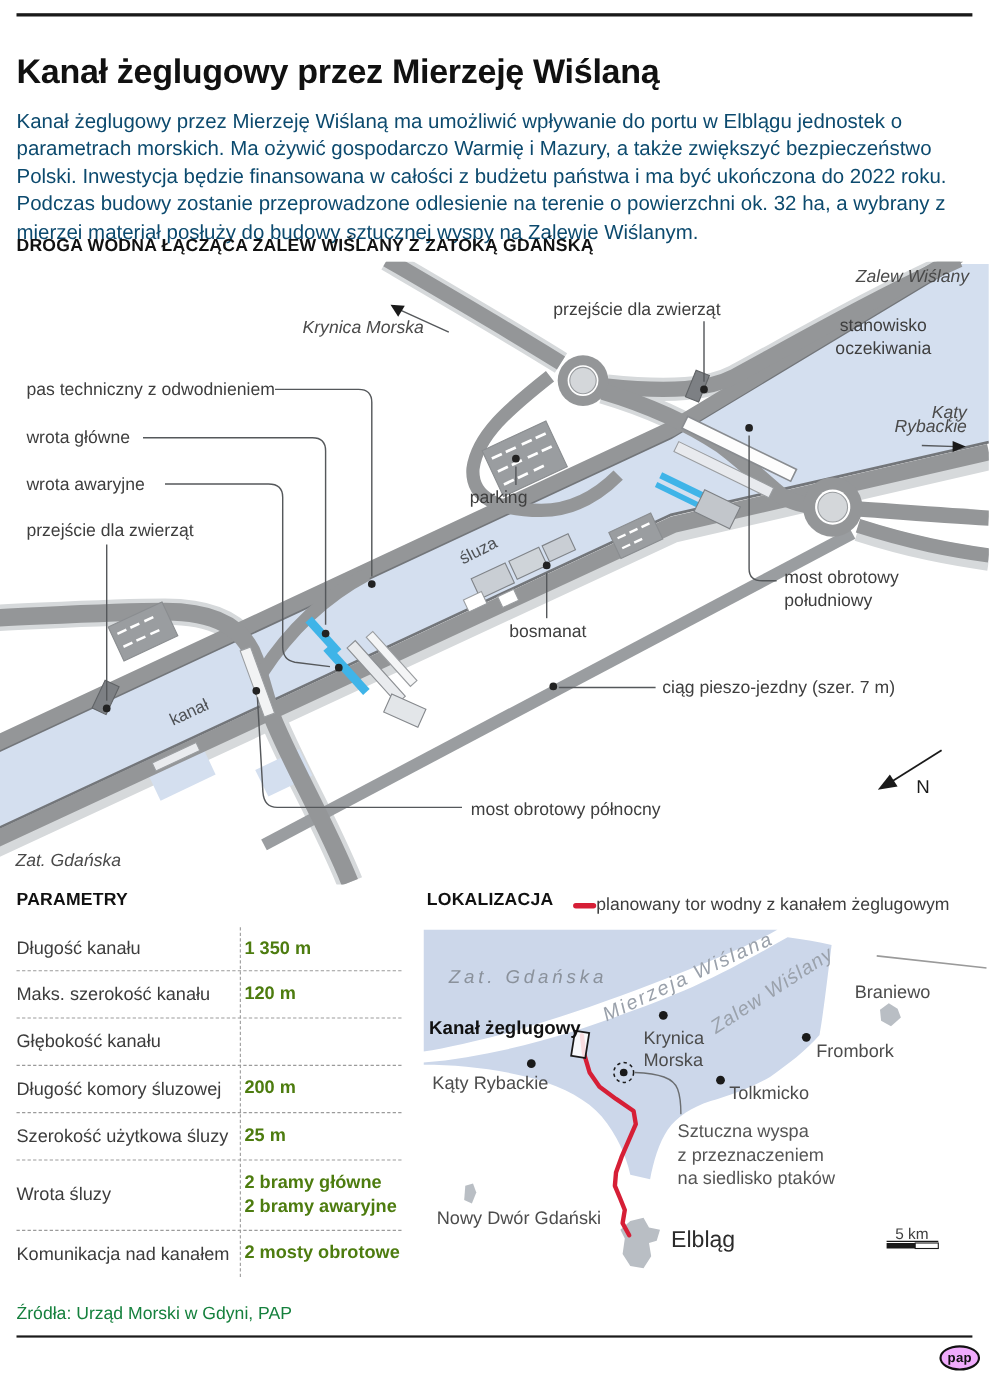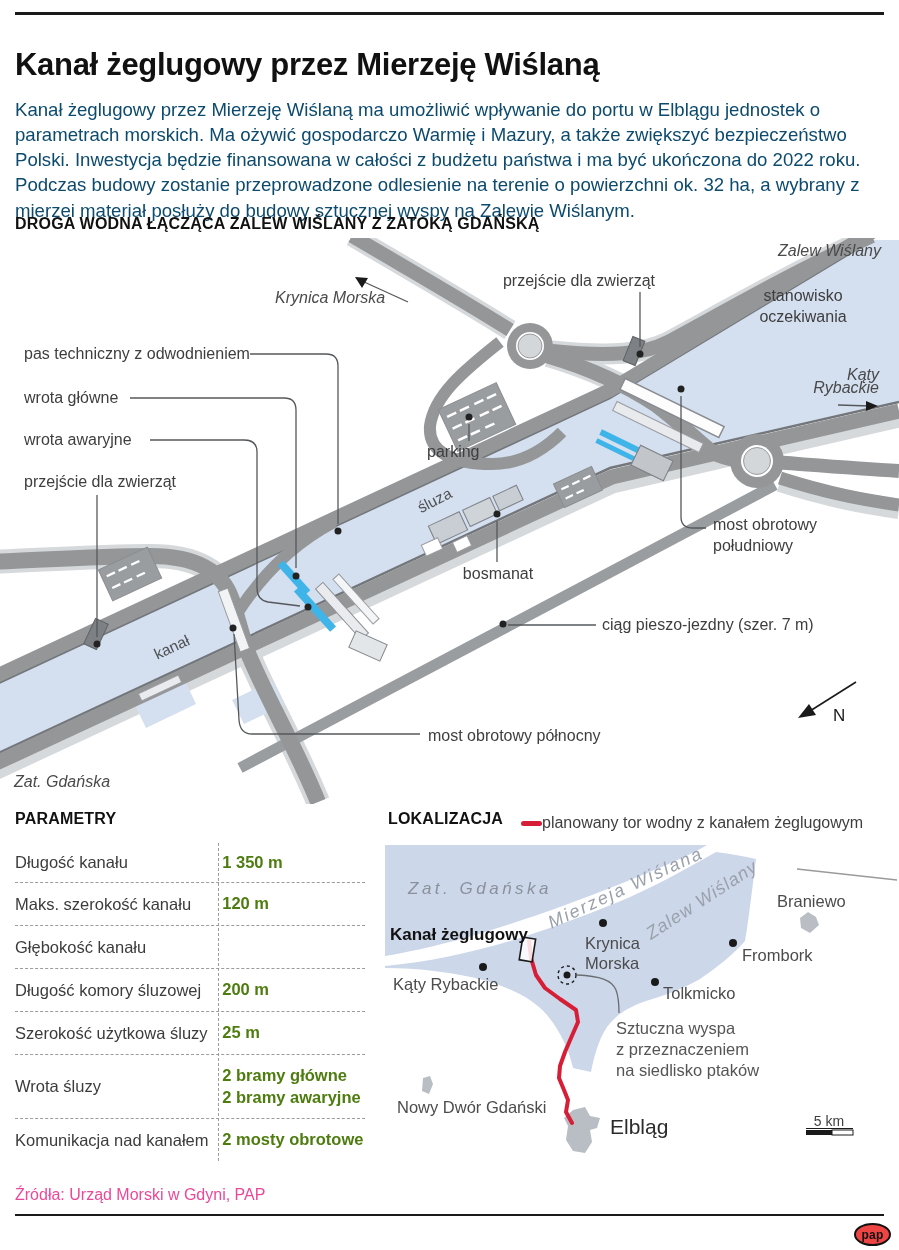--- a/index.html
+++ b/index.html
@@ -25,23 +25,23 @@
   .prow{position:relative;display:flex;border-bottom:1px dashed #9b9b9b;}
   .prow:last-child{border-bottom:none;}
   .plabel{width:203px;font-size:16.5px;color:#3c3c3c;display:flex;align-items:center;}
   .pvalue{width:147px;padding-left:10px;font-size:16.5px;font-weight:bold;color:#4d7c0f;
           display:flex;flex-direction:column;justify-content:center;line-height:1.28;}
   #vdash{position:absolute;left:203px;top:0;height:100%;border-left:1px dashed #9b9b9b;}
   
   #legend{position:absolute;left:521px;top:814px;display:flex;align-items:center;}
   #legend-swatch{width:21px;height:5px;border-radius:3px;background:#d61f36;}
   #legend-label{margin-left:0;font-size:16px;color:#3e3e3e;}
-  #source-note{position:absolute;left:15px;top:1186px;font-size:16px;color:#ec4899;}
+  #source-note{position:absolute;left:15px;top:1186px;font-size:16px;color:#15803d;}
   #pap-logo{position:absolute;left:854px;top:1223px;width:33px;height:19px;border:2.5px solid #111;
-            border-radius:50%;display:flex;align-items:center;justify-content:center;background:#ef4444;}
+            border-radius:50%;display:flex;align-items:center;justify-content:center;background:#f0abfc;}
   #pap-logo span{font-size:12px;font-weight:bold;color:#111;letter-spacing:0.3px;transform:translateY(-0.5px);}
 </style>
 </head>
 <body>
 
 <div id="page">
 
   <div id="rule-top" class="rule"></div>
 
   <h1 id="title">Kanał żeglugowy przez Mierzeję Wiślaną</h1>

